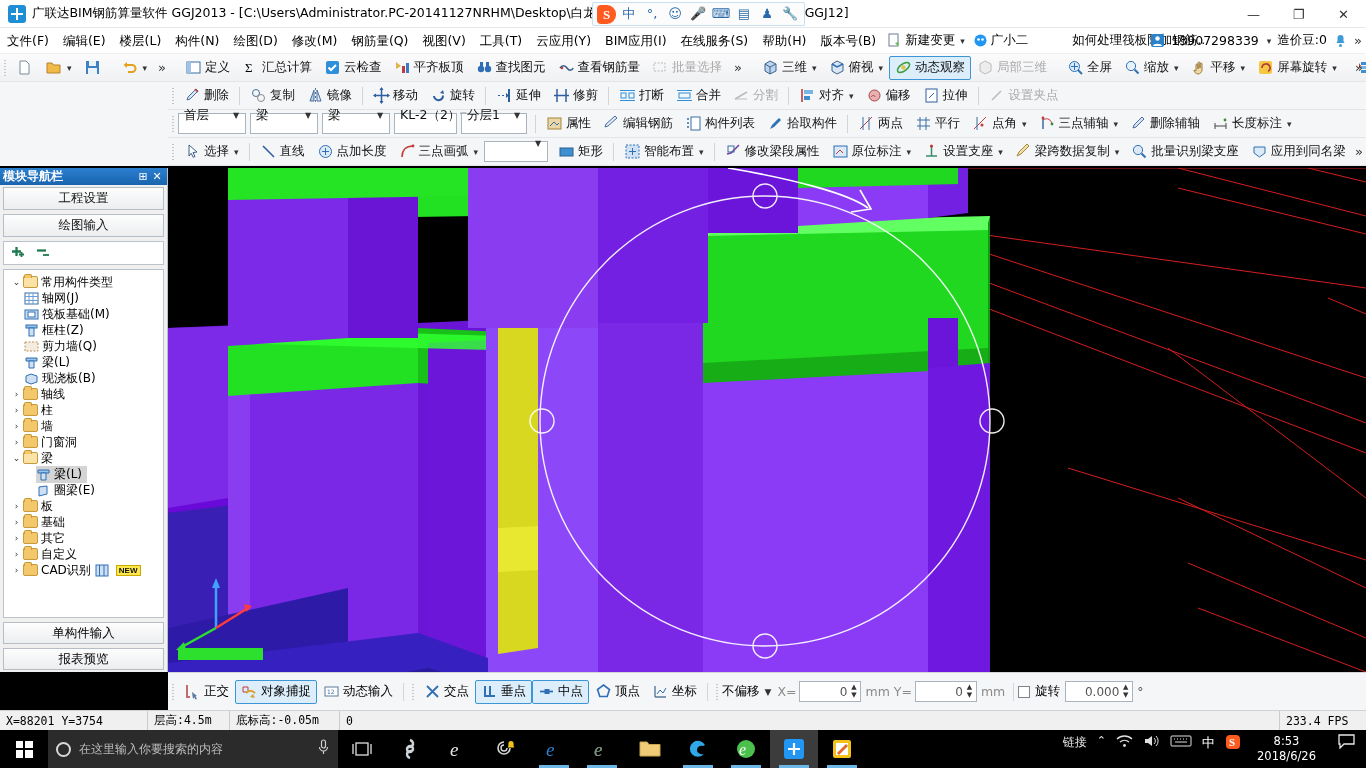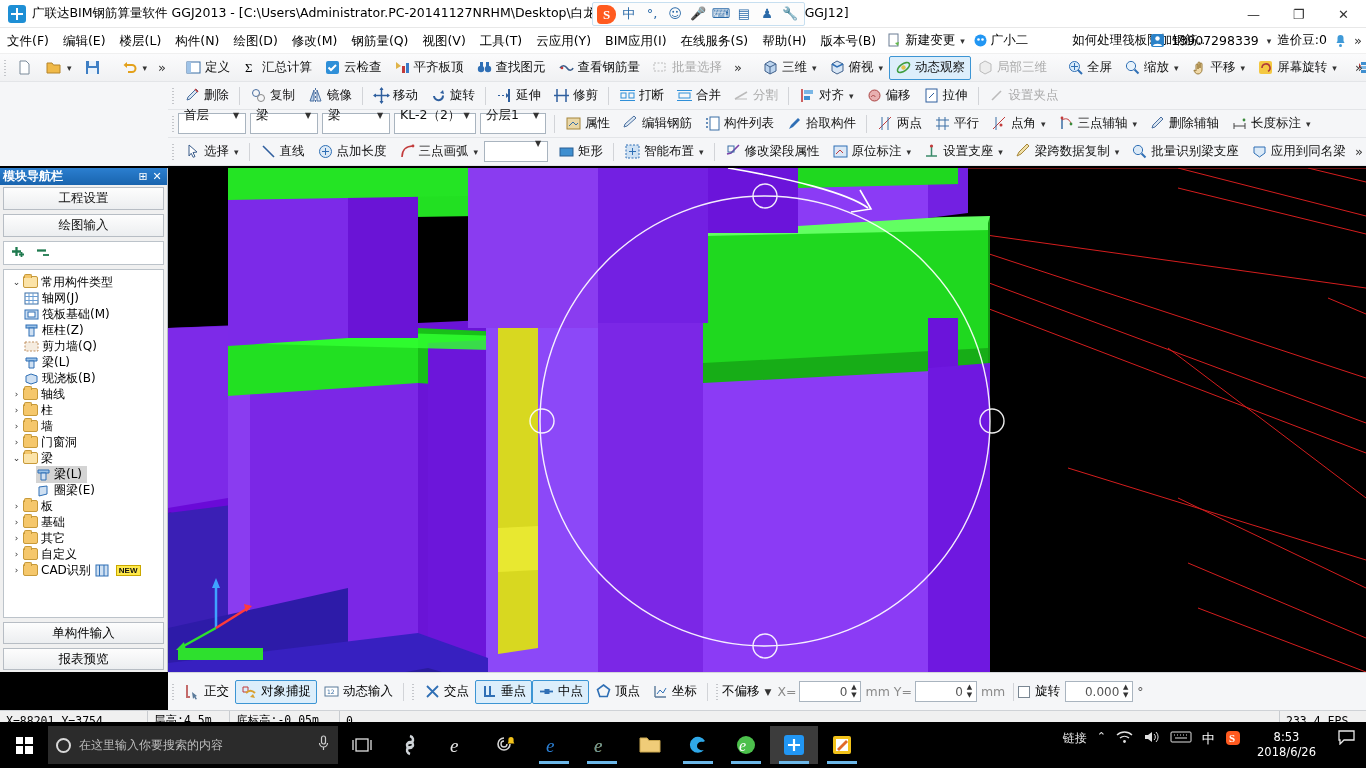--- a/index.html
+++ b/index.html
@@ -152,21 +152,21 @@
     display: inline-flex; align-items: center; justify-content: flex-end;
     padding-right: 13px; font-size: 12px; position: relative; color:#555;
   }
   .numbox .spin { position: absolute; right: 1px; top: 1px; width: 11px; height: 17px;
                   display: flex; flex-direction: column; justify-content: space-around; align-items:center;}
   .numbox .spin i { font-style: normal; font-size: 7px; line-height: 7px; color: #333;}
   .chk { width: 12px; height: 12px; border: 1px solid #7a8793; background: #fff; display:inline-block; }
 
   
   .taskbar {
-    position: absolute; left: 0; bottom: 0; width: 100%; height: 46px;
+    position: absolute; left: 0; bottom: 0; width: 100%; height: 38px;
     background: #000000; display: flex; align-items: center;
   }
   .start { width: 48px; height: 38px; display:flex; align-items:center; justify-content:center; }
   .winlogo { width: 17px; height: 17px; display: grid; grid-template-columns: 1fr 1fr;
              grid-template-rows: 1fr 1fr; gap: 2px; }
   .winlogo i { background: #fff; display:block; }
   .searchbox { width: 290px; height: 38px; background: #2b2b2b; display: flex; align-items: center;
                padding: 0 8px; gap: 8px; }
   .search-circle { width: 15px; height: 15px; border: 2px solid #d8d8d8; border-radius: 50%; flex:none;}
   .search-ph { color: #bdbdbd; font-size: 12px; }
@@ -547,21 +547,21 @@
       <span class="arrow">▼</span>
     </div>
     <div class="combo" style="width:68px">
       <span class="lbl">梁</span>
       <span class="arrow">▼</span>
     </div>
     <div class="combo" style="width:68px">
       <span class="lbl">梁</span>
       <span class="arrow">▼</span>
     </div>
-    <div class="combo" style="width:82px">
+    <div class="combo" style="width:63px">
       <span class="lbl">KL-2（2）</span>
       <span class="arrow">▼</span>
     </div>
     <div class="combo" style="width:66px">
       <span class="lbl">分层1</span>
       <span class="arrow">▼</span>
     </div>
     <div class="tsep"></div>
     <div class="tbtn">
       <span class="ic"><svg width="17" height="17" viewBox="0 0 17 17">

